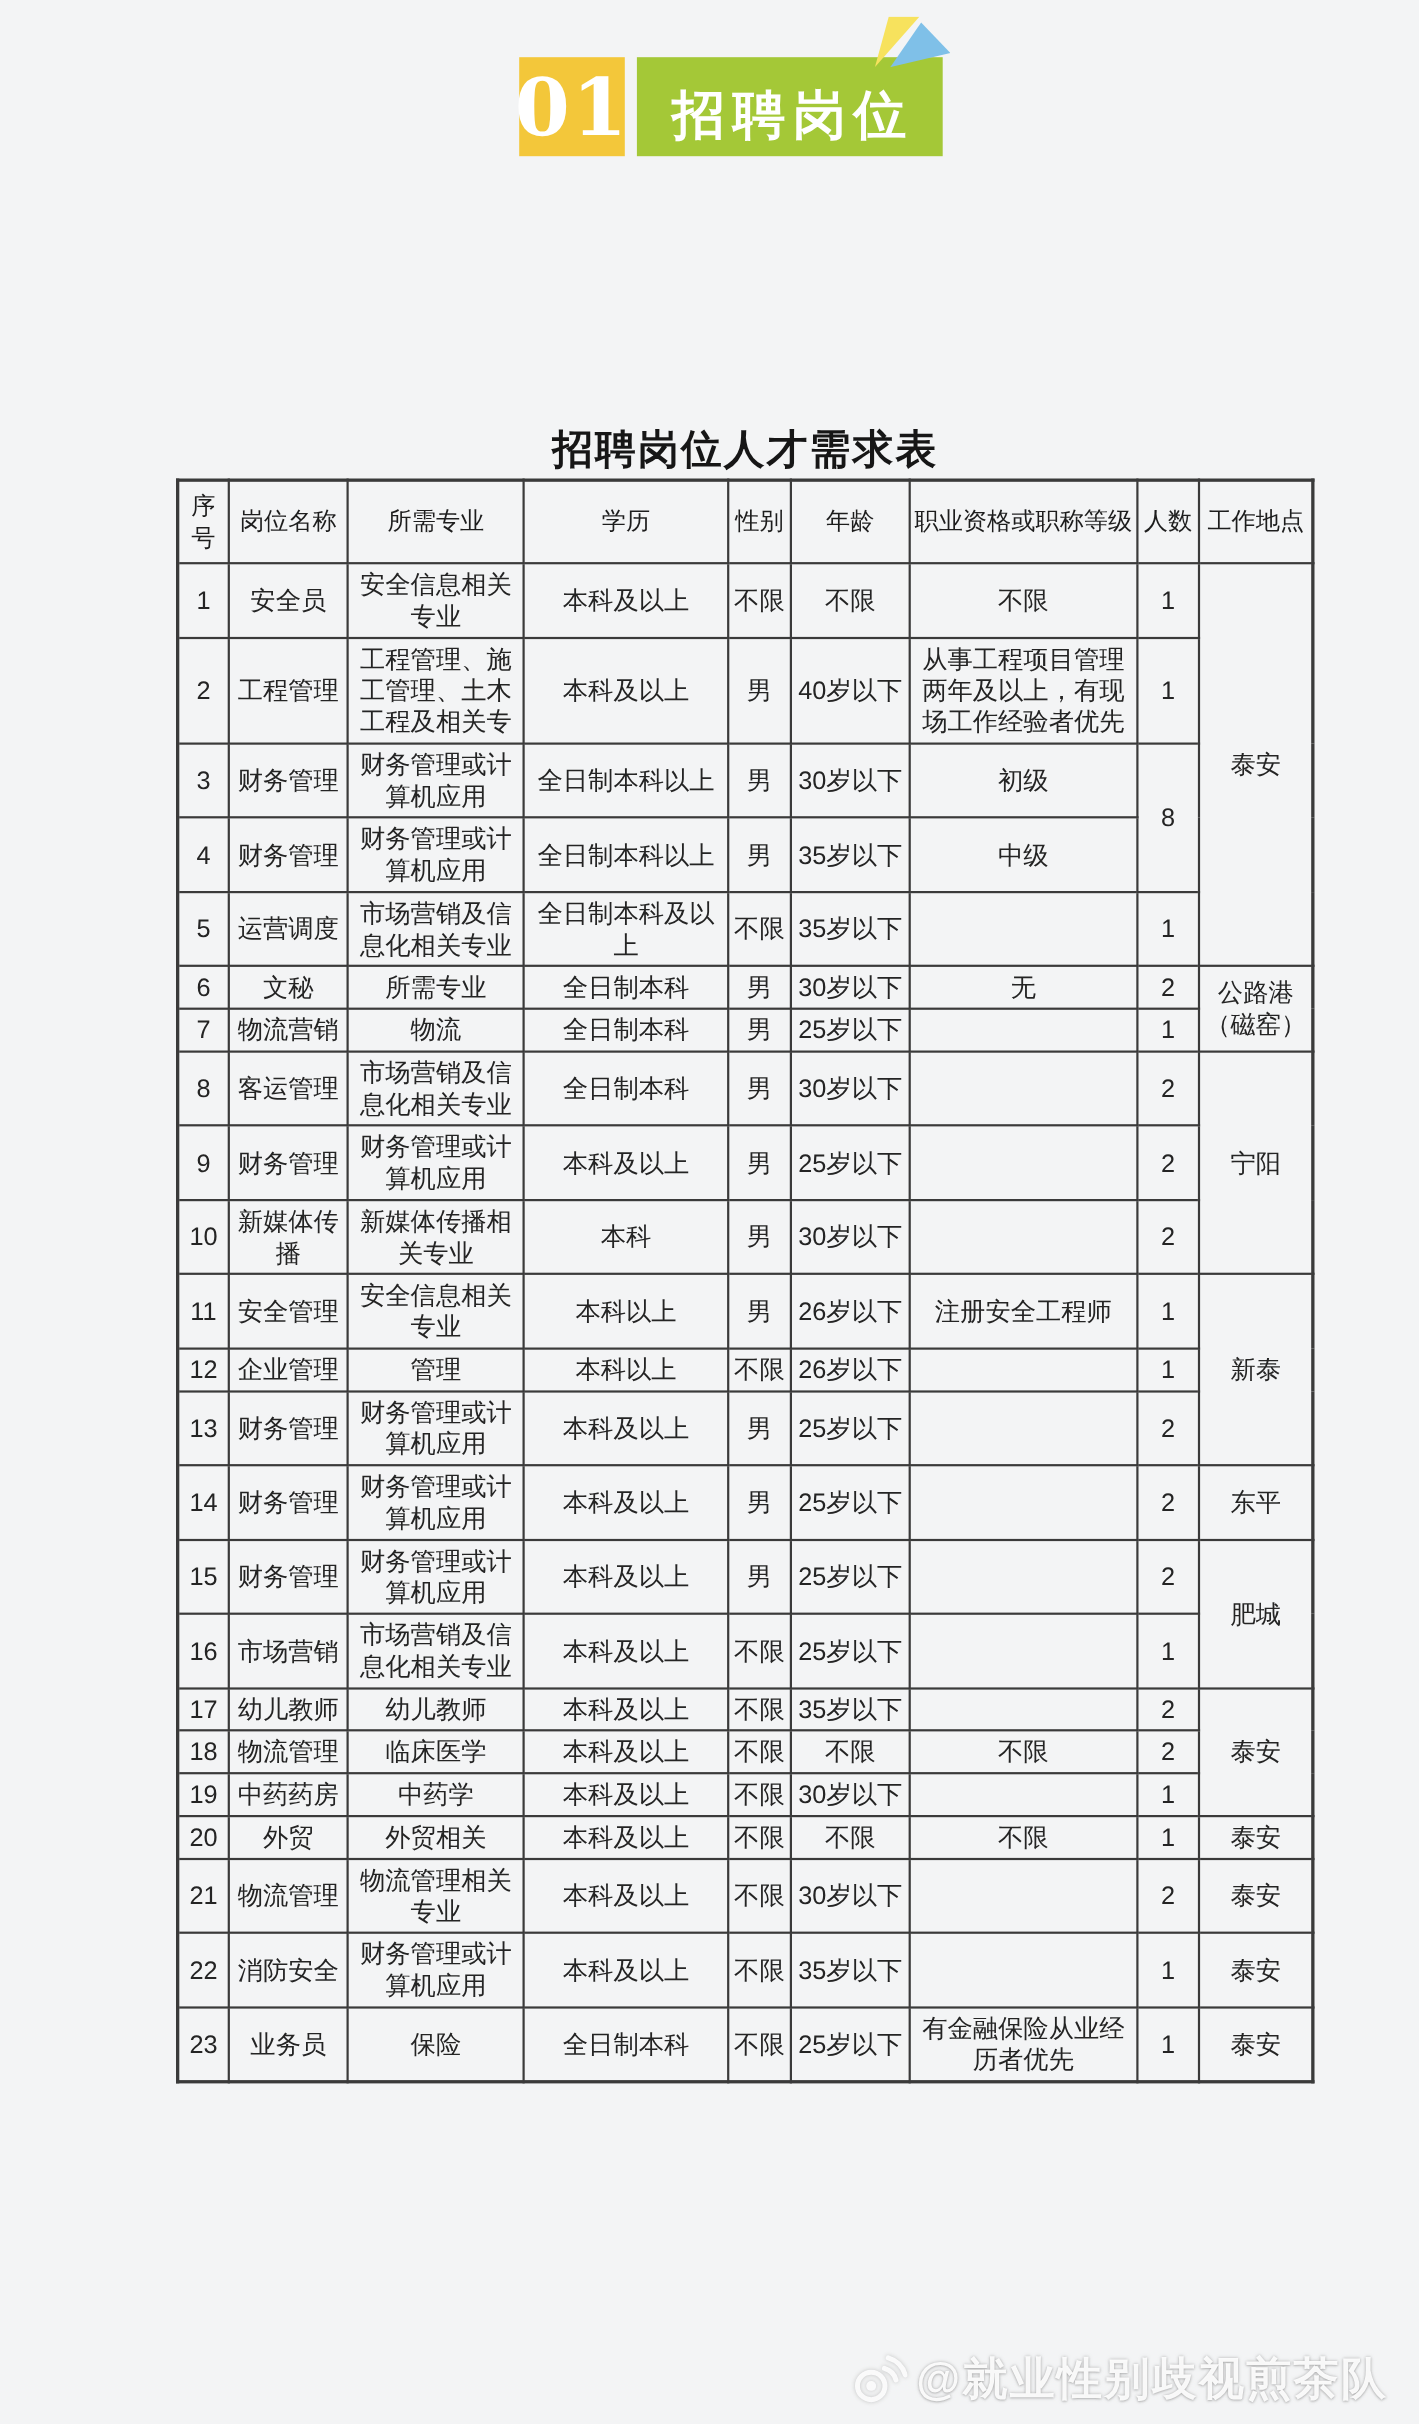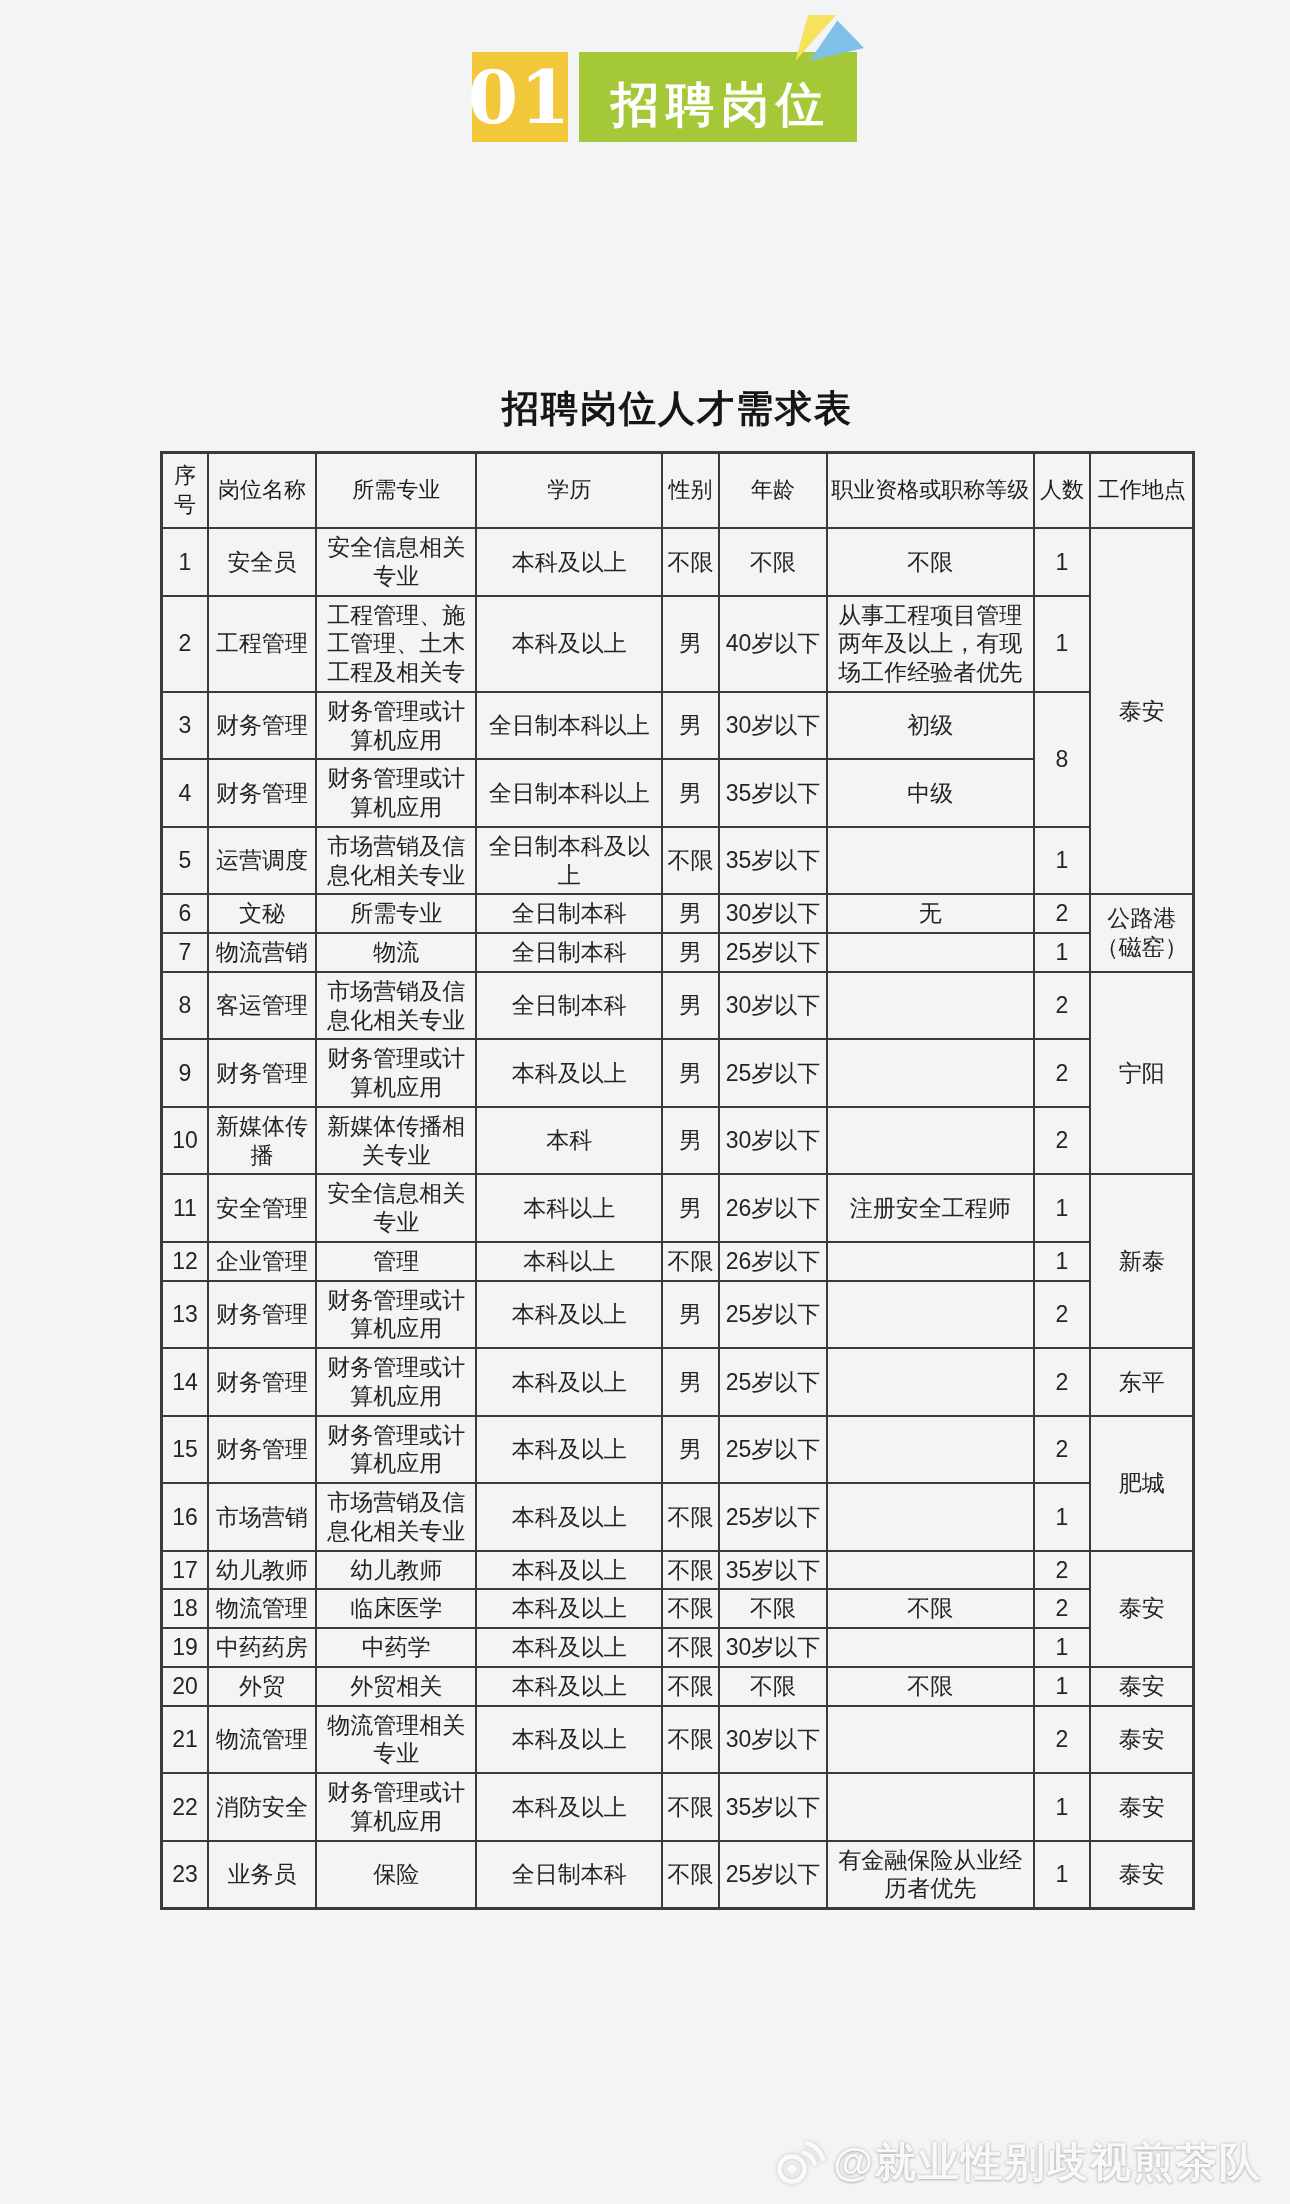--- a/index.html
+++ b/index.html
@@ -26,21 +26,21 @@
   .tri{position:absolute;inset:0;}
   .tri-y{background:var(--tri-yellow);clip-path:polygon(20% 0%,60% 0%,2% 100%);}
   .tri-b{background:var(--tri-blue);clip-path:polygon(62% 12%,100% 72%,22% 100%);}
 
   
   .intro{margin:38px 40px 0 42px;width:1208px;color:var(--intro-c);
          font-size:40px;line-height:70px;letter-spacing:10px;text-align:justify;}
 
   
   .table-wrap{margin:245px 95px 0 160px;width:1035px;}
-  .table-title{text-align:center;color:#161616;font-size:37px;font-weight:bold;letter-spacing:2px;line-height:44px;margin-bottom:20px;}
+  .table-title{text-align:center;color:#161616;font-size:37px;font-weight:bold;letter-spacing:2px;line-height:44px;margin-bottom:4px;}
   table{width:1035px;border-collapse:collapse;table-layout:fixed;border:3px solid var(--border-c);background:transparent;color:#222;}
   col.c0{width:4.5%}col.c1{width:10.5%}col.c2{width:15.5%}col.c3{width:18%}col.c4{width:5.5%}
   col.c5{width:10.5%}col.c6{width:20%}col.c7{width:5.5%}col.c8{width:10%}
   th,td{border:2px solid var(--border-c);text-align:center;vertical-align:middle;}
   th{font-size:22px;font-weight:normal;padding:8px 2px;line-height:1.3;white-space:nowrap;color:#1d1d1d;}
   th.wrap{white-space:normal;}
   td{font-size:23px;padding:4px 3px;line-height:1.25;color:#242424;}
 
   
   .watermark{position:absolute;right:28px;bottom:14px;display:flex;align-items:center;gap:8px;

